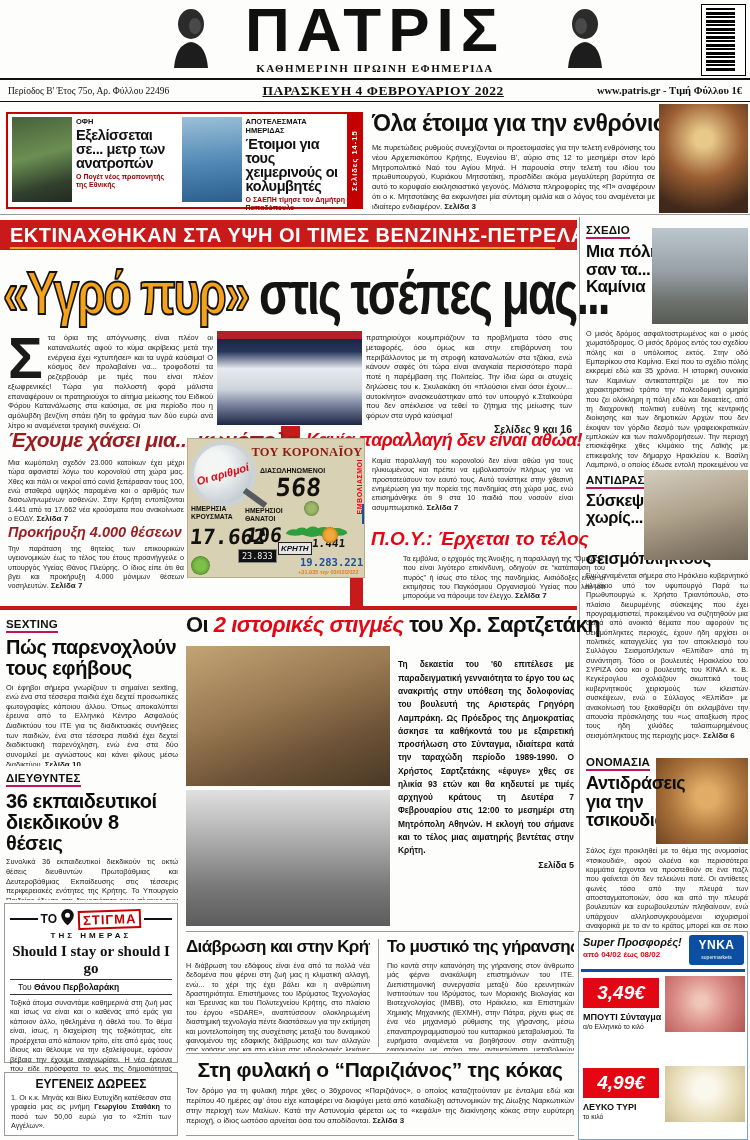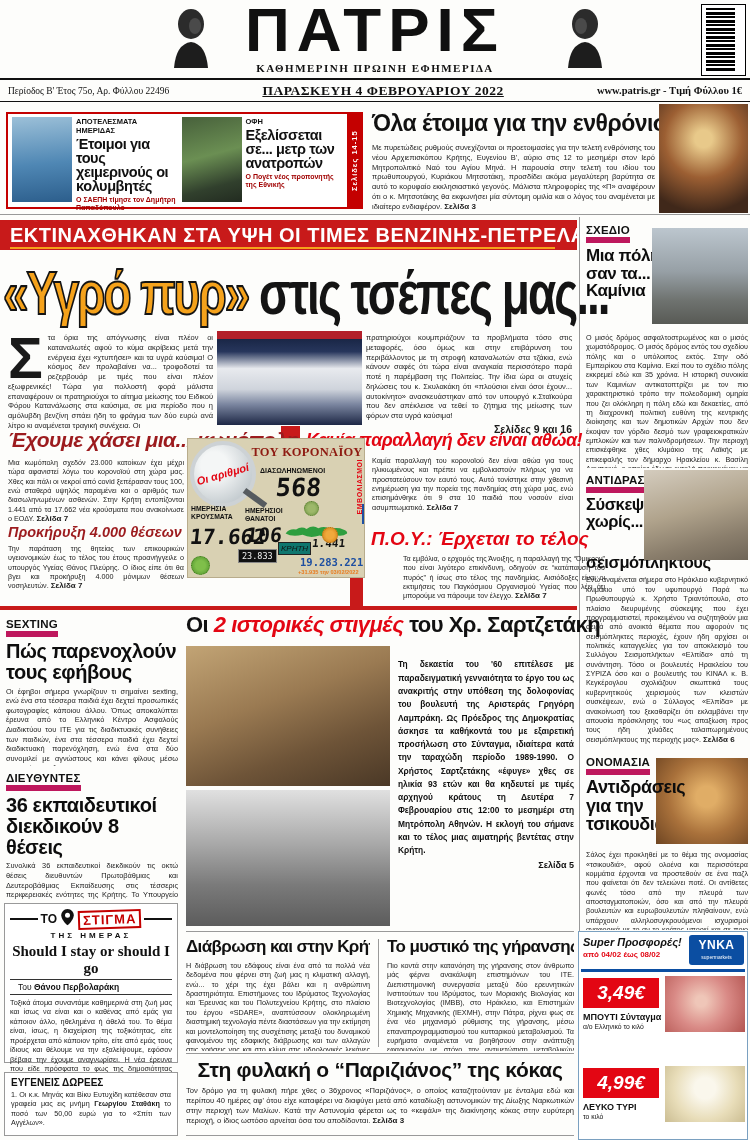--- a/index.html
+++ b/index.html
@@ -1,21 +1,21 @@
 <!DOCTYPE html>
 <html><head>
 <meta charset="utf-8">
 <style>
   html,body{margin:0;padding:0;}
   body{width:750px;height:1140px;position:relative;background:#fdfdfb;font-family:"Liberation Sans",sans-serif;color:#111;overflow:hidden;}
   .abs{position:absolute;}
   .ph{background-size:cover;background-position:center;}
   p.bt{font-size:7.5px;line-height:1.3;text-align:justify;margin:0;color:#1a1a1a;}
   .pg{font-weight:bold;font-size:8px;white-space:nowrap;}
-  .kick{font-weight:bold;font-size:11.5px;border-bottom:6px solid #be185d;display:inline-block;padding-bottom:1px;letter-spacing:.2px;}
+  .kick{font-weight:bold;font-size:11.5px;border-bottom:2px solid #be185d;display:inline-block;padding-bottom:1px;letter-spacing:.2px;}
   .sb-t,.lc-t{font-weight:800;letter-spacing:-0.4px;line-height:1.04;color:#0d0d0d;}
   
   .mh-title{left:0;top:-6px;width:750px;text-align:center;font-size:62px;font-weight:900;letter-spacing:7px;color:#101010;}
   .portrait{width:46px;height:64px;}
   .mh-sub{left:0;top:62px;width:750px;text-align:center;font-family:"Liberation Serif",serif;font-weight:bold;font-size:11px;letter-spacing:1.5px;}
   .mh-rule{left:0;top:78px;width:750px;height:2px;background:#111;}
   .dateline{left:0;top:80px;width:750px;height:22px;border-bottom:1.5px solid #111;display:flex;justify-content:space-between;align-items:center;padding:0 8px;box-sizing:border-box;font-family:"Liberation Serif",serif;}
   .dl-issue{font-size:9.5px;} .dl-date{font-weight:bold;font-size:13.5px;letter-spacing:.5px;text-decoration:underline;} .dl-site{font-size:10.5px;font-weight:bold;}
   .barcode{left:701px;top:4px;width:45px;height:72px;border:1.5px solid #000;box-sizing:border-box;background:#fff;}
   .bars{position:absolute;left:4px;right:10px;top:3px;bottom:3px;background:repeating-linear-gradient(180deg,#000 0 2px,#fff 2px 4px,#000 4px 7px,#fff 7px 8px);}
@@ -69,42 +69,42 @@
   .ig-handle{left:54px;top:56px;width:26px;height:6px;background:#565b5f;transform:rotate(36deg);}
   .ig-title{left:62px;top:6px;width:114px;text-align:center;font-family:"Liberation Serif",serif;font-weight:900;font-size:12.5px;color:#8e1b12;letter-spacing:.3px;}
   .ig-vaxl{right:1px;top:20px;writing-mode:vertical-rl;transform:rotate(180deg);font-size:7px;font-weight:900;color:#e30613;letter-spacing:.5px;}
   .ig-intl{left:72px;top:28px;font-size:7px;font-weight:900;}
   .ig-int{left:88px;top:34px;font-family:"DejaVu Sans Mono",monospace;font-weight:bold;font-size:25px;transform:skewX(-6deg);}
   .ig-dl{left:57px;top:68px;width:44px;font-size:6.8px;font-weight:900;line-height:1.15;}
   .ig-d{left:58px;top:84px;font-family:"DejaVu Sans Mono",monospace;font-weight:bold;font-size:20px;transform:skewX(-6deg);}
   .ig-cl{left:3px;top:66px;width:52px;font-size:6.8px;font-weight:900;line-height:1.2;}
   .ig-c{left:2px;top:86px;font-family:"DejaVu Sans Mono",monospace;font-weight:bold;font-size:21px;transform:skewX(-6deg);}
   .ig-total{left:50px;top:110px;background:#111;color:#efefef;font-family:"DejaVu Sans Mono",monospace;font-size:8.5px;padding:1px 3px;border:1px solid #888;}
-  .ig-cretebox{left:90px;top:103px;border:1.5px solid #222;background:#0f766e;font-style:italic;font-weight:400;font-size:8px;padding:0 2px;line-height:11px;}
+  .ig-cretebox{left:90px;top:103px;border:1.5px solid #222;background:#e5e5e5;font-style:italic;font-weight:700;font-size:8px;padding:0 2px;line-height:11px;}
   .ig-crete{left:124px;top:100px;font-family:"DejaVu Sans Mono",monospace;font-weight:bold;font-size:11px;transform:skewX(-6deg);line-height:.85;}
   .ig-map{left:94px;top:84px;width:70px;height:17px;}
   .ig-vax{left:112px;top:117px;font-family:"DejaVu Sans Mono",monospace;font-weight:bold;font-size:10.5px;color:#1d4fa1;}
   .ig-vaxd{left:110px;top:130px;font-size:5.6px;font-weight:bold;color:#e87b1e;}
   .virus{border-radius:50%;}
   .v1{left:3px;top:117px;width:17px;height:17px;background:radial-gradient(#7fbf4a 40%,#4d8f2a);border:1.5px dotted #3f7a1f;}
   .v2{left:116px;top:62px;width:13px;height:13px;background:radial-gradient(#9db86a 40%,#6e9442);border:1.5px dotted #5a7c33;}
   .v3{right:26px;top:88px;width:14px;height:14px;background:radial-gradient(#f0a93c 40%,#cf7d13);border:1.5px dotted #b06a0d;}
   
   .lc-sec{position:absolute;left:6px;width:172px;overflow:hidden;}
   .lc-t{font-size:20px;margin:4px 0;}
   .stigma-box{left:4px;top:903px;width:174px;height:160px;border:1px solid #999;box-sizing:border-box;padding:4px 5px;background:#fff;}
   .st-head{display:flex;align-items:center;gap:3px;}
   .st-line{flex:1;height:2px;background:#111;}
   .st-to{font-weight:900;font-size:12px;text-align:right;}
   .st-stamp{border:2.5px solid #c40000;color:#c40000;font-weight:900;font-size:13px;letter-spacing:1px;padding:0 3px;transform:rotate(-2deg);display:inline-block;}
   .st-sub{text-align:center;font-weight:bold;font-size:8px;letter-spacing:3px;margin-top:1px;}
   .st-title{text-align:center;font-family:"Liberation Serif",serif;font-weight:bold;font-size:15px;margin:3px 0 2px;}
   .st-by{border-top:1.5px solid #333;border-bottom:1.5px solid #333;padding:2px 0 2px 8px;font-size:8.5px;margin-bottom:3px;}
   .donate-box{left:4px;top:1072px;width:174px;height:64px;border:1px solid #999;box-sizing:border-box;padding:4px 6px;background:#fff;}
-  .dn-title{font-weight:900;font-size:10px;margin-bottom:2px;}
+  .dn-title{text-align:center;font-weight:900;font-size:12px;margin-bottom:2px;}
   
   .sz-title{left:186px;top:612px;width:389px;font-size:22px;font-weight:800;letter-spacing:-.5px;white-space:nowrap;}
   .sz-title .red{color:#e30613;font-style:italic;}
   .sz-p1{left:186px;top:646px;width:204px;height:140px;}
   .sz-p2{left:186px;top:790px;width:204px;height:136px;}
   .sz-body{left:398px;top:650px;width:176px;height:276px;font-size:8.4px;font-weight:bold;line-height:1.58;text-align:justify;}
   .sz-pg{display:block;text-align:right;font-size:9px;}
   
   .hrule{height:1px;background:#999;}
   .bc-t{font-size:17px;font-weight:800;letter-spacing:-.6px;white-space:nowrap;margin-bottom:4px;}
@@ -162,33 +162,33 @@
 <div class="abs mh-sub">ΚΑΘΗΜΕΡΙΝΗ ΠΡΩΙΝΗ ΕΦΗΜΕΡΙΔΑ</div>
 <div class="abs mh-rule"></div>
 <div class="abs dateline">
   <span class="dl-issue">Περίοδος Β' Έτος 75ο, Αρ. Φύλλου 22496</span>
   <span class="dl-date">ΠΑΡΑΣΚΕΥΗ 4 ΦΕΒΡΟΥΑΡΙΟΥ 2022</span>
   <span class="dl-site">www.patris.gr - Τιμή Φύλλου 1€</span>
 </div>
 
 <div class="abs tz-box">
   <div class="tz-item">
+    <div class="tz-photo ph f-soccer"></div>
+    <div class="tz-txt">
+      <div class="tz-kick">ΟΦΗ</div>
+      <div class="tz-title">Εξελίσσεται σε... μετρ των ανατροπών</div>
+      <div class="tz-sub">Ο Πογέτ νέος προπονητής της Εθνικής</div>
+    </div>
+  </div>
+  <div class="tz-item">
     <div class="tz-photo ph f-swim"></div>
     <div class="tz-txt">
       <div class="tz-kick">ΑΠΟΤΕΛΕΣΜΑΤΑ ΗΜΕΡΙΔΑΣ</div>
       <div class="tz-title">Έτοιμοι για τους χειμερινούς οι κολυμβητές</div>
       <div class="tz-sub">Ο ΣΑΕΠΗ τίμησε τον Δημήτρη Παπαδόπουλο</div>
-    </div>
-  </div>
-  <div class="tz-item">
-    <div class="tz-photo ph f-soccer"></div>
-    <div class="tz-txt">
-      <div class="tz-kick">ΟΦΗ</div>
-      <div class="tz-title">Εξελίσσεται σε... μετρ των ανατροπών</div>
-      <div class="tz-sub">Ο Πογέτ νέος προπονητής της Εθνικής</div>
     </div>
   </div>
   <div class="tz-tab">Σελίδες 14-15</div>
 </div>
 <div class="abs enth-title">Όλα έτοιμα για την ενθρόνιση</div>
 <p class="abs bt enth-body"><span>Με πυρετώδεις ρυθμούς συνεχίζονται οι προετοιμασίες για την τελετή ενθρόνισης του νέου Αρχιεπισκόπου Κρήτης, Ευγενίου Β', αύριο στις 12 το μεσημέρι στον Ιερό Μητροπολιτικό Ναό του Αγίου Μηνά. Η παρουσία στην τελετή του ιδίου του πρωθυπουργού, Κυριάκου Μητσοτάκη, προσδίδει ακόμα μεγαλύτερη βαρύτητα σε αυτό το κορυφαίο εκκλησιαστικό γεγονός. Μάλιστα πληροφορίες της «Π» αναφέρουν ότι ο κ. Μητσοτάκης θα εκφωνήσει μία σύντομη ομιλία και ο λόγος του αναμένεται με ιδιαίτερο ενδιαφέρον.</span> <b class="pg">Σελίδα 3</b></p>
 <div class="abs ph f-bishop enth-photo"></div>
 <div class="abs strip-rule"></div>
 
 <div class="abs banner">

